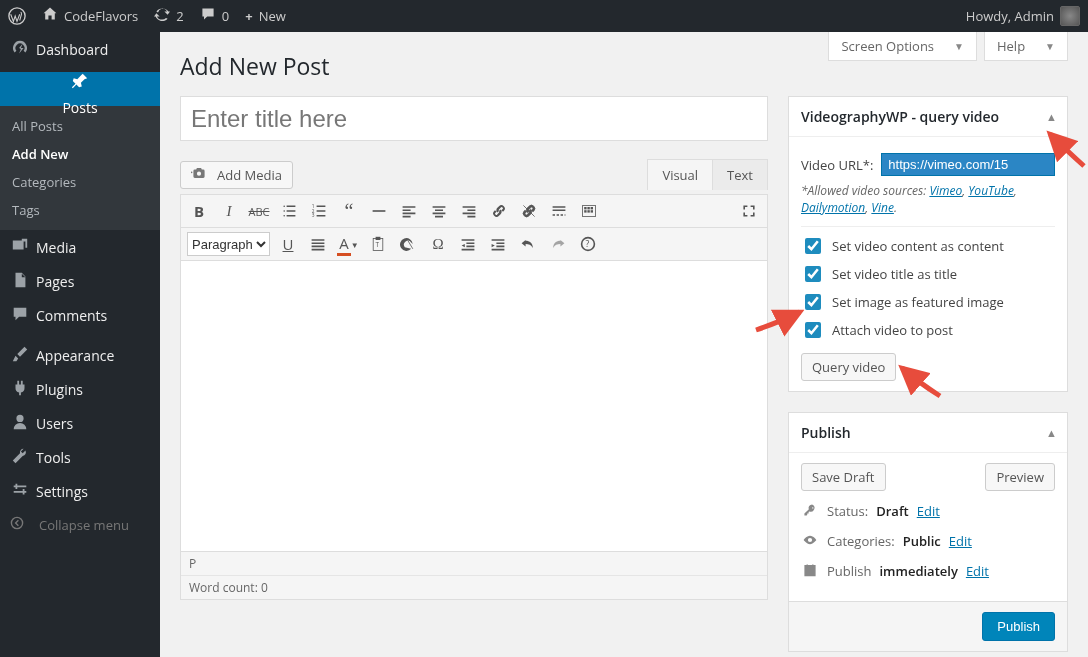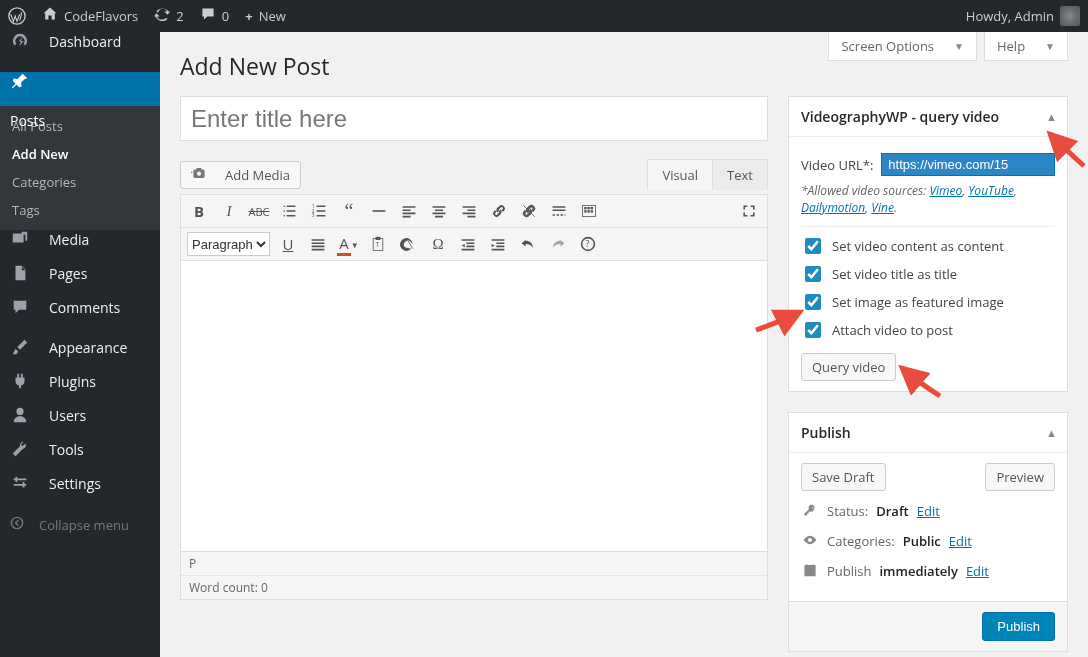--- a/index.html
+++ b/index.html
@@ -5,21 +5,21 @@
 html,body{margin:0;padding:0;font-family:"Open Sans",-apple-system,Segoe UI,Roboto,sans-serif;font-size:13px;color:#444;background:#f1f1f1;}
 a{color:#0073aa;text-decoration:underline;}
 .wrap{width:1088px;height:657px;position:relative;overflow:hidden;box-sizing:border-box;}
 
 #adminbar{position:absolute;top:0;left:0;right:0;height:32px;background:#23282d;color:#eee;display:flex;align-items:center;font-size:13px;z-index:20;}
 #adminbar .ab-item{display:flex;align-items:center;height:32px;padding:0 8px;color:#ccc;gap:6px;cursor:pointer;}
 #adminbar .spacer{flex:1;}
 .ab-avatar{width:18px;height:18px;border-radius:2px;background:radial-gradient(circle,#888,#555);border:1px solid #666;}
 
 #menu{position:absolute;top:32px;left:0;width:160px;bottom:0;background:#23282d;color:#eee;font-size:14px;}
-#menu .m{display:flex;align-items:flex-start;height:34px;padding:0 10px;gap:19px;color:#eee;cursor:pointer;position:relative;}
+#menu .m{display:flex;align-items:center;height:34px;padding:0 10px;gap:6px;color:#eee;cursor:pointer;position:relative;}
 #menu .m .mi{width:20px;text-align:center;color:#9ca2a7;font-size:18px;line-height:1;}
 #menu .m.current{background:#0073aa;color:#fff;flex-direction:column;}
 #menu .m.current .mi{color:#fff;}
 #menu .m.current::after{content:"";position:absolute;right:-8px;top:50%;margin-top:-8px;border:8px solid transparent;border-right-color:#f1f1f1;}
 #menu .sub{background:#32373c;padding:6px 0;}
 #menu .sub .si{display:block;padding:5px 12px;font-size:13px;color:#b4b9be;cursor:pointer;}
 #menu .sub .si.curr{color:#fff;font-weight:600;}
 #menu .collapse{display:flex;align-items:center;gap:15px;padding:8px 10px;color:#777;font-size:13px;cursor:pointer;}
 
 #body{position:absolute;top:32px;left:160px;right:0;bottom:0;padding:0 20px 20px;box-sizing:border-box;overflow:hidden;}
@@ -28,21 +28,21 @@
 .screen-btn .tri{font-size:10px;color:#888;}
 h1.page-title{font-size:23px;font-weight:400;margin:18px 0 14px;color:#23282d;}
 .layout{display:flex;gap:20px;align-items:flex-start;}
 .col-main{flex:1;min-width:0;}
 .col-side{width:280px;}
 
 #titlewrap input{width:100%;box-sizing:border-box;padding:6px 10px;font-size:24px;line-height:1.3;border:1px solid #ddd;background:#fff;color:#32373c;outline:none;}
 #titlewrap input::placeholder{color:#777;}
 
 .media-row{margin:18px 0 4px;display:flex;align-items:center;}
-.button{display:inline-flex;align-items:center;gap:18px;background:#f7f7f7;border:1px solid #ccc;color:#555;padding:4px 10px;font-size:13px;border-radius:3px;cursor:pointer;}
+.button{display:inline-flex;align-items:center;gap:10px;background:#f7f7f7;border:1px solid #ccc;color:#555;padding:4px 10px;font-size:13px;border-radius:3px;cursor:pointer;}
 .ed-tabs{margin-left:auto;display:flex;border:1px solid #ddd;border-bottom:none;}
 .ed-tab{padding:6px 14px;font-size:13px;color:#555;background:#ebebeb;cursor:pointer;}
 .ed-tab.active{background:#f5f5f5;border-right:1px solid #ddd;}
 .editor{border:1px solid #ddd;background:#fff;}
 .toolbar{background:#f5f5f5;border-bottom:1px solid #ddd;padding:4px 6px;display:flex;flex-wrap:wrap;align-items:center;gap:6px;}
 .toolbar .tb{width:24px;height:24px;display:flex;align-items:center;justify-content:center;color:#555;font-size:15px;border-radius:2px;cursor:pointer;}
 .toolbar .tb svg{width:16px;height:16px;fill:#555;}
 .toolbar select{height:24px;border:1px solid #ccc;background:#fff;font-size:13px;color:#333;}
 .toolbar .spacer{flex:1;}
 .ed-body{height:290px;background:#fff;}

